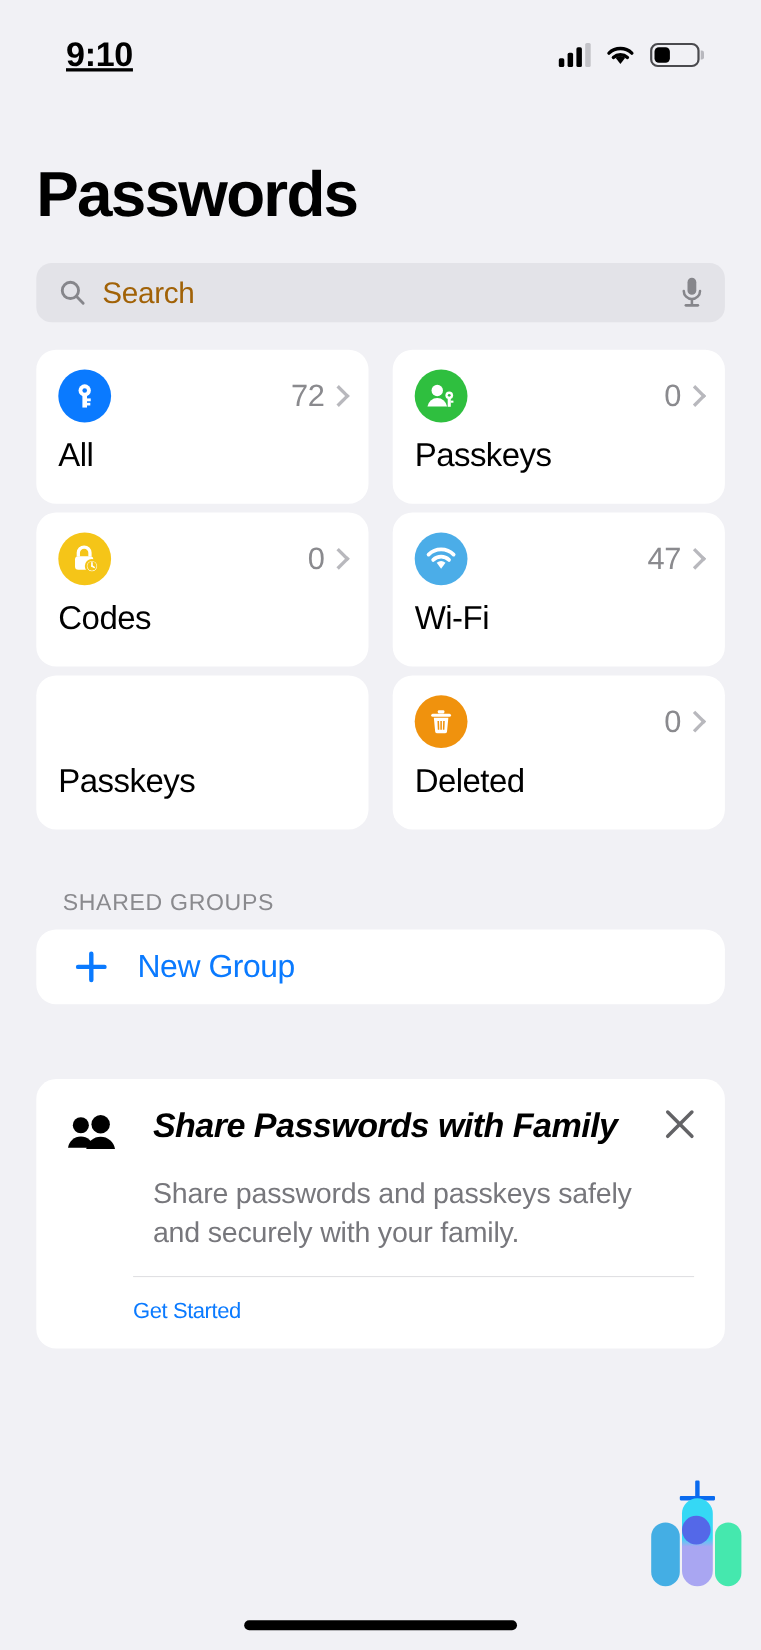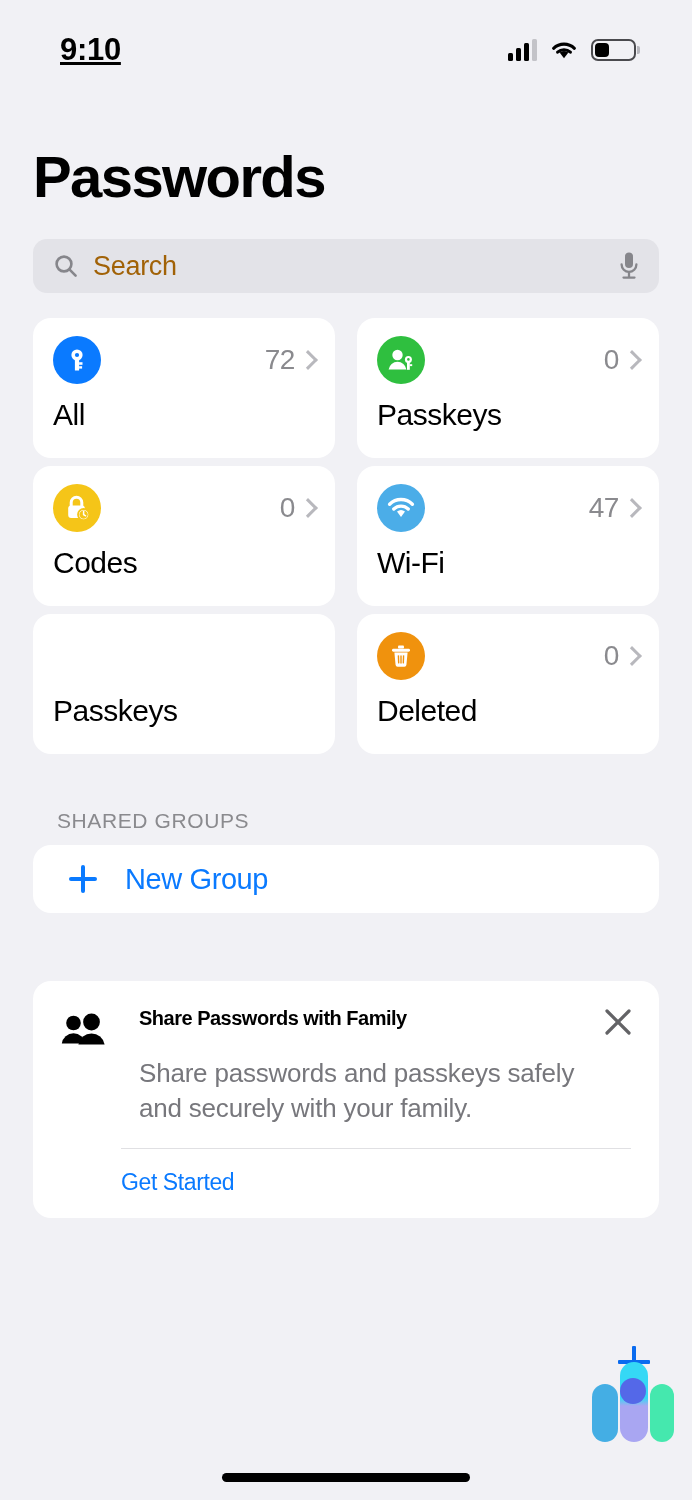--- a/index.html
+++ b/index.html
@@ -230,25 +230,26 @@
   .banner-icon {
     flex: 0 0 auto;
     margin-top: 6px;
   }
   .banner-body {
     margin-left: 32px;
     flex: 1;
     padding-right: 44px;
   }
   .banner-title {
-    font-size: 20px;
+    font-size: 31px;
     font-weight: bold;
     color: #000;
     letter-spacing: -0.5px;
     line-height: 1.1;
+    font-style: italic;
   }
   .banner-desc {
     font-size: 26px;
     color: #77777C;
     line-height: 1.35;
     margin-top: 27px;
     letter-spacing: -0.2px;
   }
   .banner-close {
     position: absolute;
@@ -256,21 +257,21 @@
     right: 26px;
     width: 30px;
     height: 30px;
   }
   .banner-divider {
     height: 1px;
     background: #E0E0E3;
     margin: 22px 0 0 60px;
   }
   .banner-action {
-    font-size: 23px;
+    font-size: 20px;
     color: #0A7AFF;
     margin: 20px 0 0 60px;
     letter-spacing: -0.4px;
   }
 
   
   .float-widget {
     position: absolute;
     right: 18px;
     bottom: 58px;

